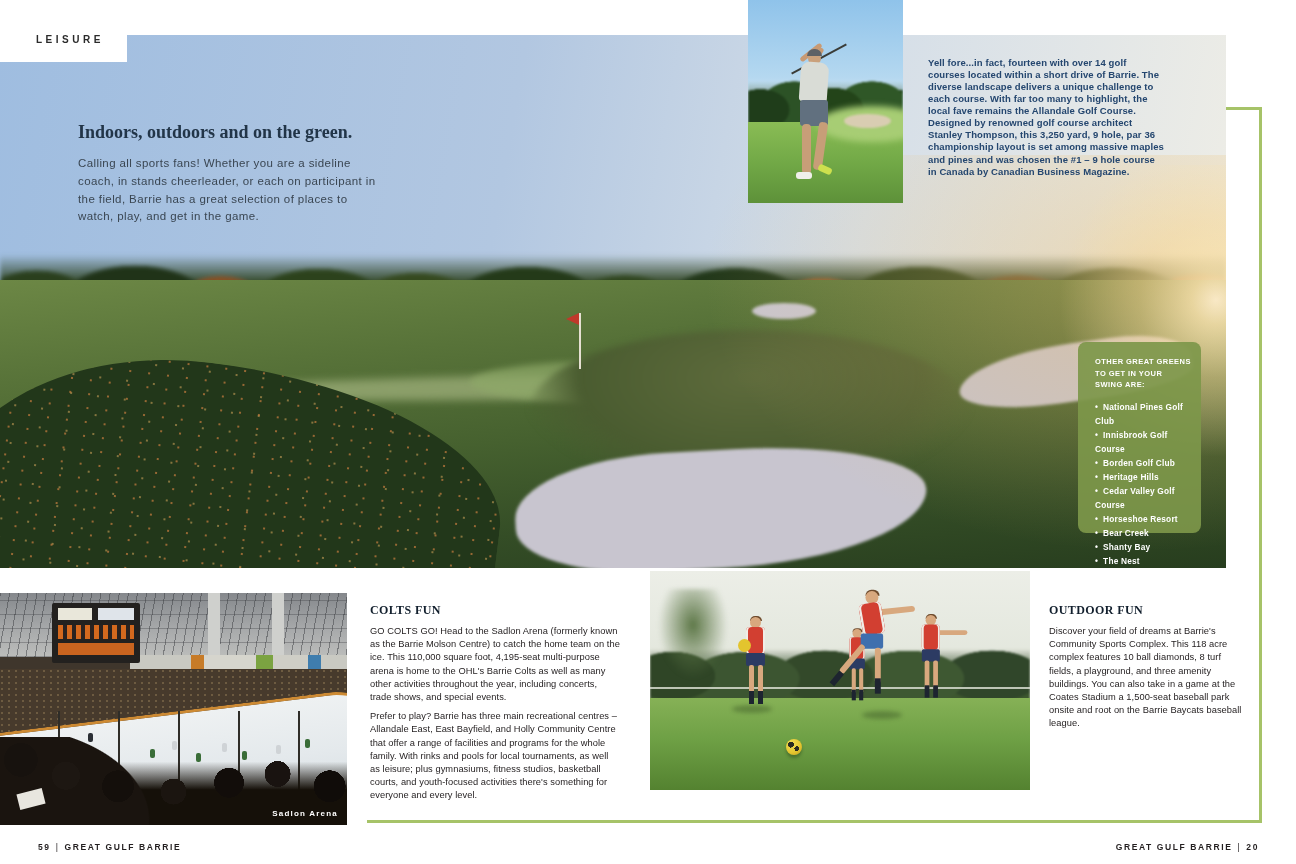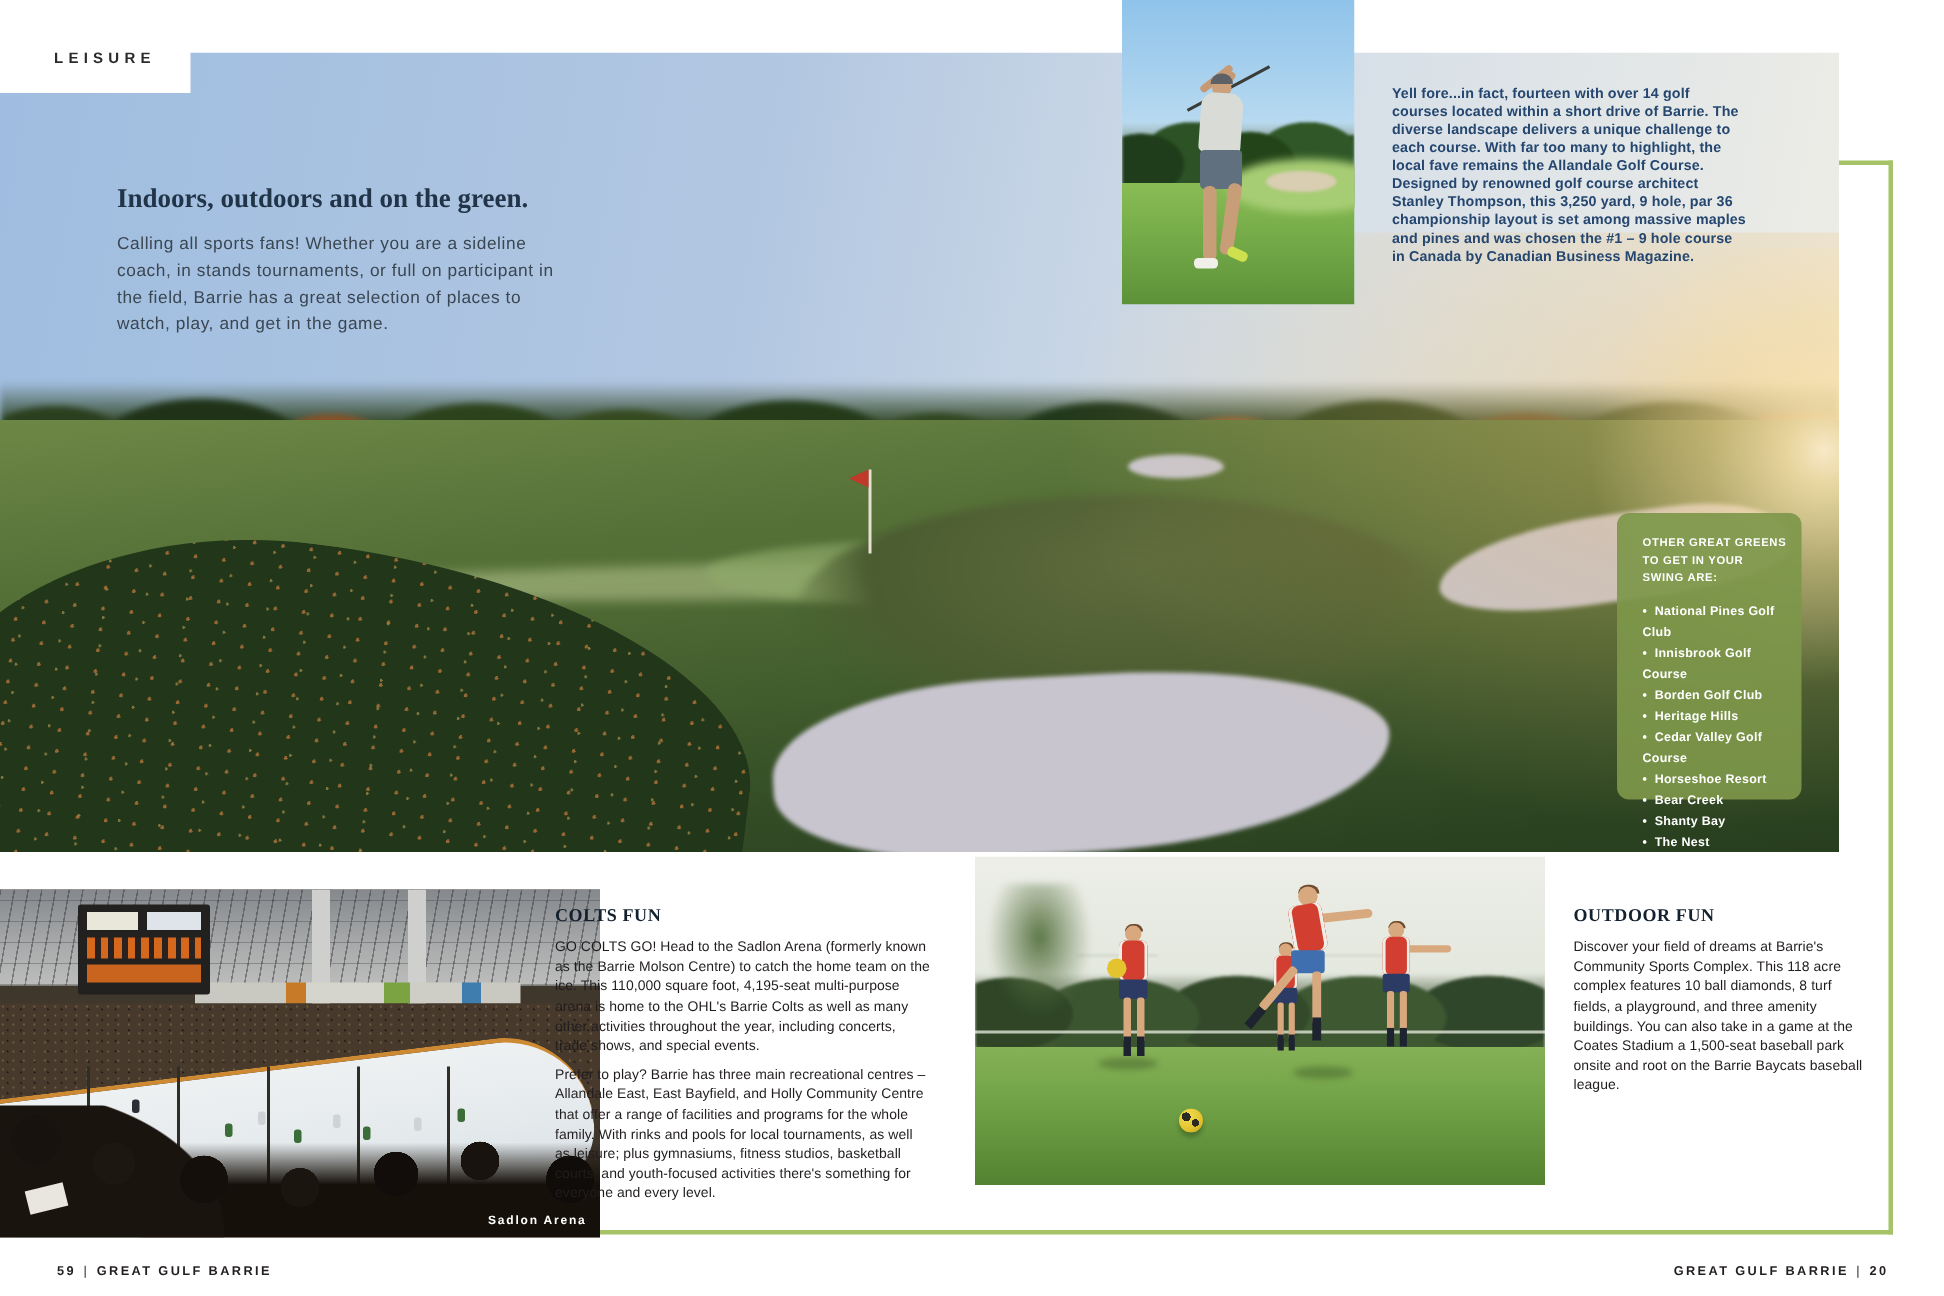--- a/index.html
+++ b/index.html
@@ -115,21 +115,21 @@
   .green-box li{font-size:8.3px;font-weight:600;line-height:14px;letter-spacing:.2px;}
   .green-box li::before{content:"•";margin-right:5px;}
 
   
   .seg{position:absolute;background:#a6c368;z-index:4;}
   .seg-top{left:1226px;top:107px;width:36px;height:3px;}
   .seg-right{left:1259px;top:107px;width:3px;height:716px;}
   .seg-bottom{left:367px;top:820px;width:895px;height:3px;}
 
   
-  .hockey{position:absolute;left:0;top:593px;width:400px;height:232px;overflow:hidden;z-index:5;background:#3f362c;}
+  .hockey{position:absolute;left:0;top:593px;width:347px;height:232px;overflow:hidden;z-index:5;background:#3f362c;}
   .hk-ceiling{position:absolute;left:0;top:0;width:100%;height:64px;
     background:linear-gradient(180deg,#85888c 0%,#a9abac 60%,#bcbdbb 100%);}
   .hk-truss{position:absolute;left:0;top:0;width:100%;height:64px;
     background:repeating-linear-gradient(100deg,rgba(58,60,64,.5) 0 1px,transparent 1px 9px),
                repeating-linear-gradient(0deg,rgba(58,60,64,.35) 0 1px,transparent 1px 14px);}
   .hk-col1,.hk-col2{position:absolute;top:0;width:12px;height:110px;background:#cfd0cd;}
   .hk-col1{left:208px;} .hk-col2{left:272px;height:95px;}
   .hk-banners{position:absolute;left:130px;top:62px;width:217px;height:14px;
     background:linear-gradient(90deg,#c9c9c2 0 28%,#c77b28 28% 34%,#d6d5cd 34% 58%,#7ba341 58% 66%,#cfcec6 66% 82%,#3f7dae 82% 88%,#c9c9c2 88% 100%);}
   .hk-scoreboard{position:absolute;left:52px;top:10px;width:88px;height:60px;background:#23211f;border-radius:2px;}
@@ -272,21 +272,21 @@
       <div class="g-leg2"></div>
       <div class="g-shoe1"></div>
       <div class="g-shoe2"></div>
     </div>
   </div>
 
   <div class="golf-text">Yell fore...in fact, fourteen with over 14 golf courses located within a short drive of Barrie. The diverse landscape delivers a unique challenge to each course. With far too many to highlight, the local fave remains the Allandale Golf Course. Designed by renowned golf course architect Stanley Thompson, this 3,250 yard, 9 hole, par 36 championship layout is set among massive maples and pines and was chosen the #1 – 9 hole course in Canada by Canadian Business Magazine.</div>
 
   <div class="intro">
     <h2>Indoors, outdoors and on the green.</h2>
-    <p>Calling all sports fans! Whether you are a sideline coach, in stands tournaments, or full on participant in the field, Barrie has a great selection of places to watch, play, and get in the game.</p>
+    <p>Calling all sports fans! Whether you are a sideline coach, in stands cheerleader, or each on participant in the field, Barrie has a great selection of places to watch, play, and get in the game.</p>
   </div>
 
 
   <div class="green-box">
     <div class="gb-head">
       <div>OTHER GREAT GREENS</div>
       <div>TO GET IN YOUR SWING ARE:</div>
     </div>
     <ul>
       <li>National Pines Golf Club</li>

